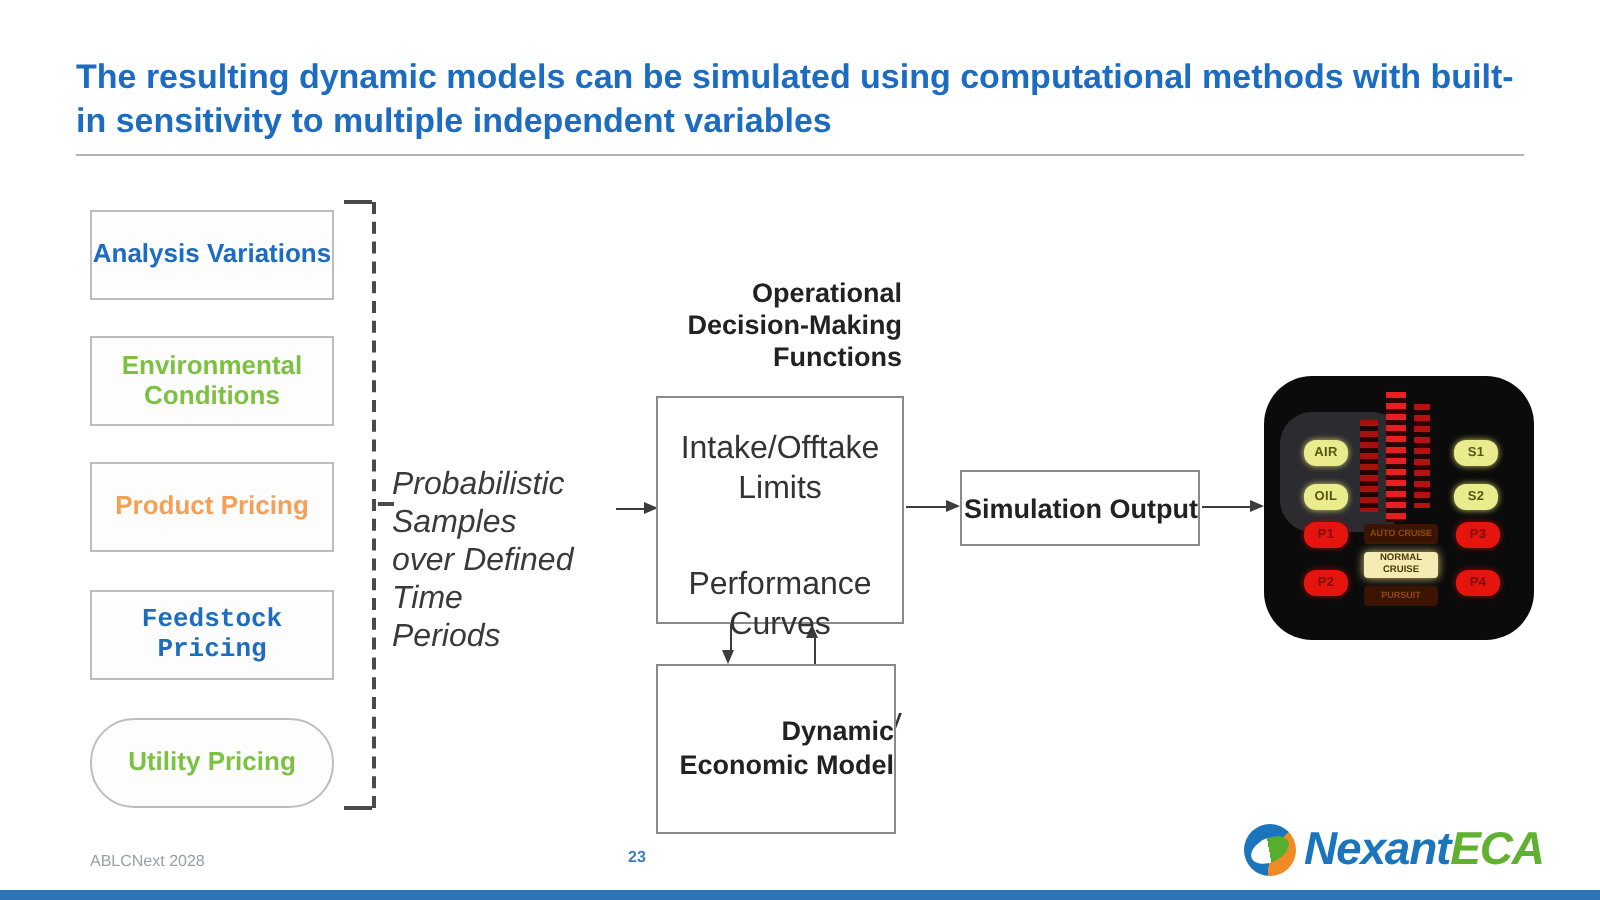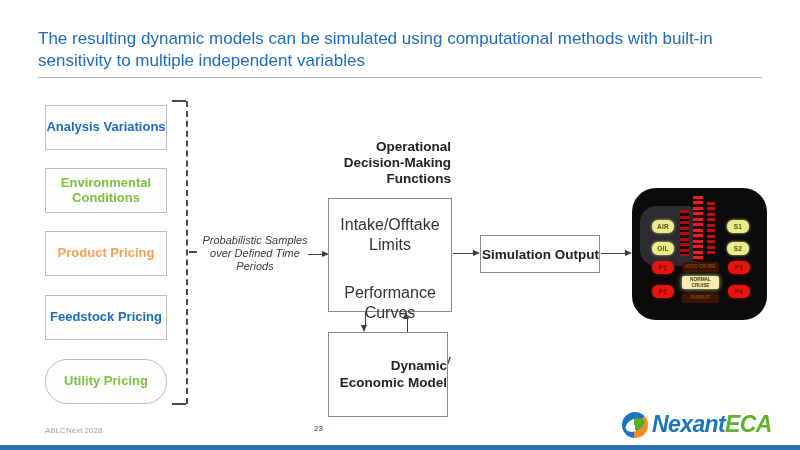--- a/index.html
+++ b/index.html
@@ -1,31 +1,31 @@
 <!DOCTYPE html>
 <html><head>
 <meta charset="utf-8">
 <style>
   html,body{margin:0;padding:0;background:#e8e8e8;}
   .slide{position:relative;width:800px;height:450px;background:#ffffff;overflow:hidden;
          font-family:"Liberation Sans",sans-serif;}
   
-  .title{position:absolute;left:38px;top:28px;width:722px;font-size:17px;font-weight:normal;
+  .title{position:absolute;left:38px;top:28px;width:722px;font-size:17px;font-weight:bold;
          line-height:1.32;color:#1c6cc2;}
   .title-rule{position:absolute;left:38px;top:77px;width:724px;height:0;border-top:1.6px solid #b3b3b3;}
   
   .var-box{position:absolute;left:45px;width:122px;height:45px;border:1.6px solid #bdbdbd;
            background:#fdfdfd;display:flex;align-items:center;justify-content:center;
            text-align:center;font-size:13px;font-weight:bold;line-height:1.15;box-sizing:border-box;}
   
   .bracket-v{position:absolute;left:186px;top:101px;height:303px;width:0;border-left:2px dashed #4a4a4a;}
   .bracket-stub{position:absolute;height:0;border-top:2px solid #4a4a4a;}
   
-  .note{position:absolute;left:196px;top:234px;width:118px;text-align:center;
-        font-size:11px;font-style:italic;color:#3a3a3a;line-height:1.18;}
+  .note{position:absolute;left:196px;top:234px;width:118px;
+        font-size:16px;font-style:italic;color:#3a3a3a;line-height:1.18;}
   
   .flow-box{position:absolute;background:#ffffff;border:1.6px solid #8a8a8a;box-sizing:border-box;
             display:flex;flex-direction:column;align-items:flex-end;justify-content:center;text-align:center;}
   .op-box{left:328px;top:198px;width:124px;height:114px;}
   .op-title{font-size:13.5px;font-weight:bold;line-height:1.2;color:#222;}
   .op-item{font-size:16px;color:#333;line-height:1.25;margin-top:28px;}
   .sim-box{left:480px;top:235px;width:120px;height:38px;font-size:13.5px;font-weight:bold;color:#222;}
   .dyn-box{left:328px;top:332px;width:120px;height:85px;font-size:13.5px;font-weight:bold;
            line-height:1.25;color:#222;}
   
@@ -84,21 +84,21 @@
   <div class="var-box" style="top:105px;">
     <span style="color: rgb(28, 108, 194);">Analysis Variations</span>
   </div>
   <div class="var-box" style="top:168px;">
     <span style="color: rgb(124, 193, 66);">Environmental Conditions</span>
   </div>
   <div class="var-box" style="top:231px;">
     <span style="color: rgb(245, 160, 84);">Product Pricing</span>
   </div>
   <div class="var-box" style="top:295px;">
-    <span style="color: rgb(28, 108, 194);">Feedstock Pricing</span>
+    <span style="color: rgb(28, 108, 194); font-family: Liberation Mono, monospace;">Feedstock Pricing</span>
   </div>
   <div class="var-box" style="top:359px;border-radius:22px;">
     <span style="color: rgb(124, 193, 66);">Utility Pricing</span>
   </div>
 
   <div class="bracket-v"></div>
   <div class="bracket-stub" style="left:172px;top:100px;width:14px;"></div>
   <div class="bracket-stub" style="left:172px;top:403px;width:14px;"></div>
   <div class="bracket-stub" style="left:189px;top:251px;width:8px;"></div>
 

